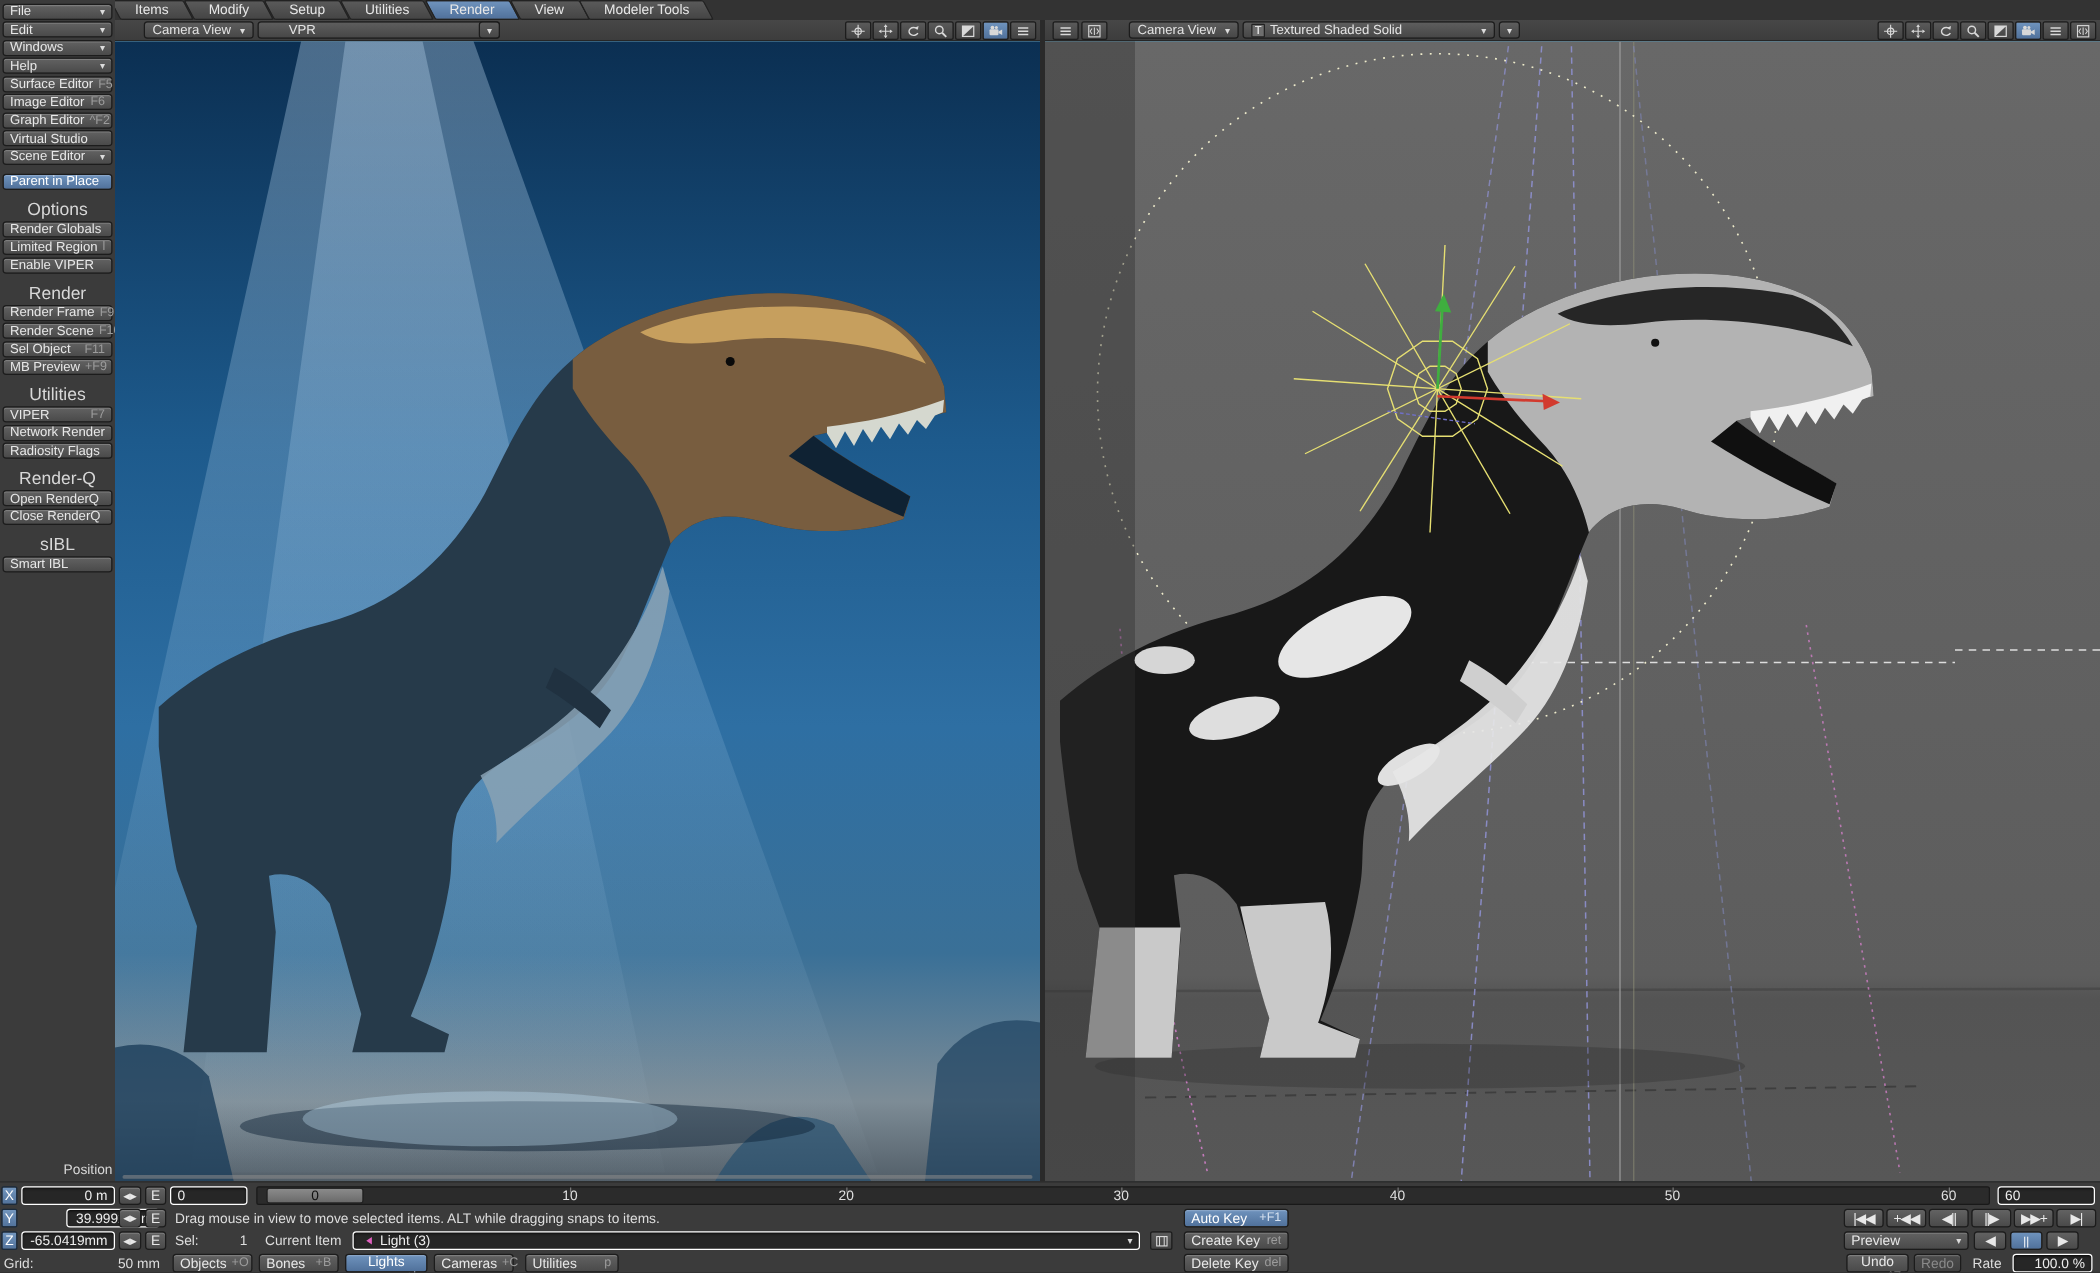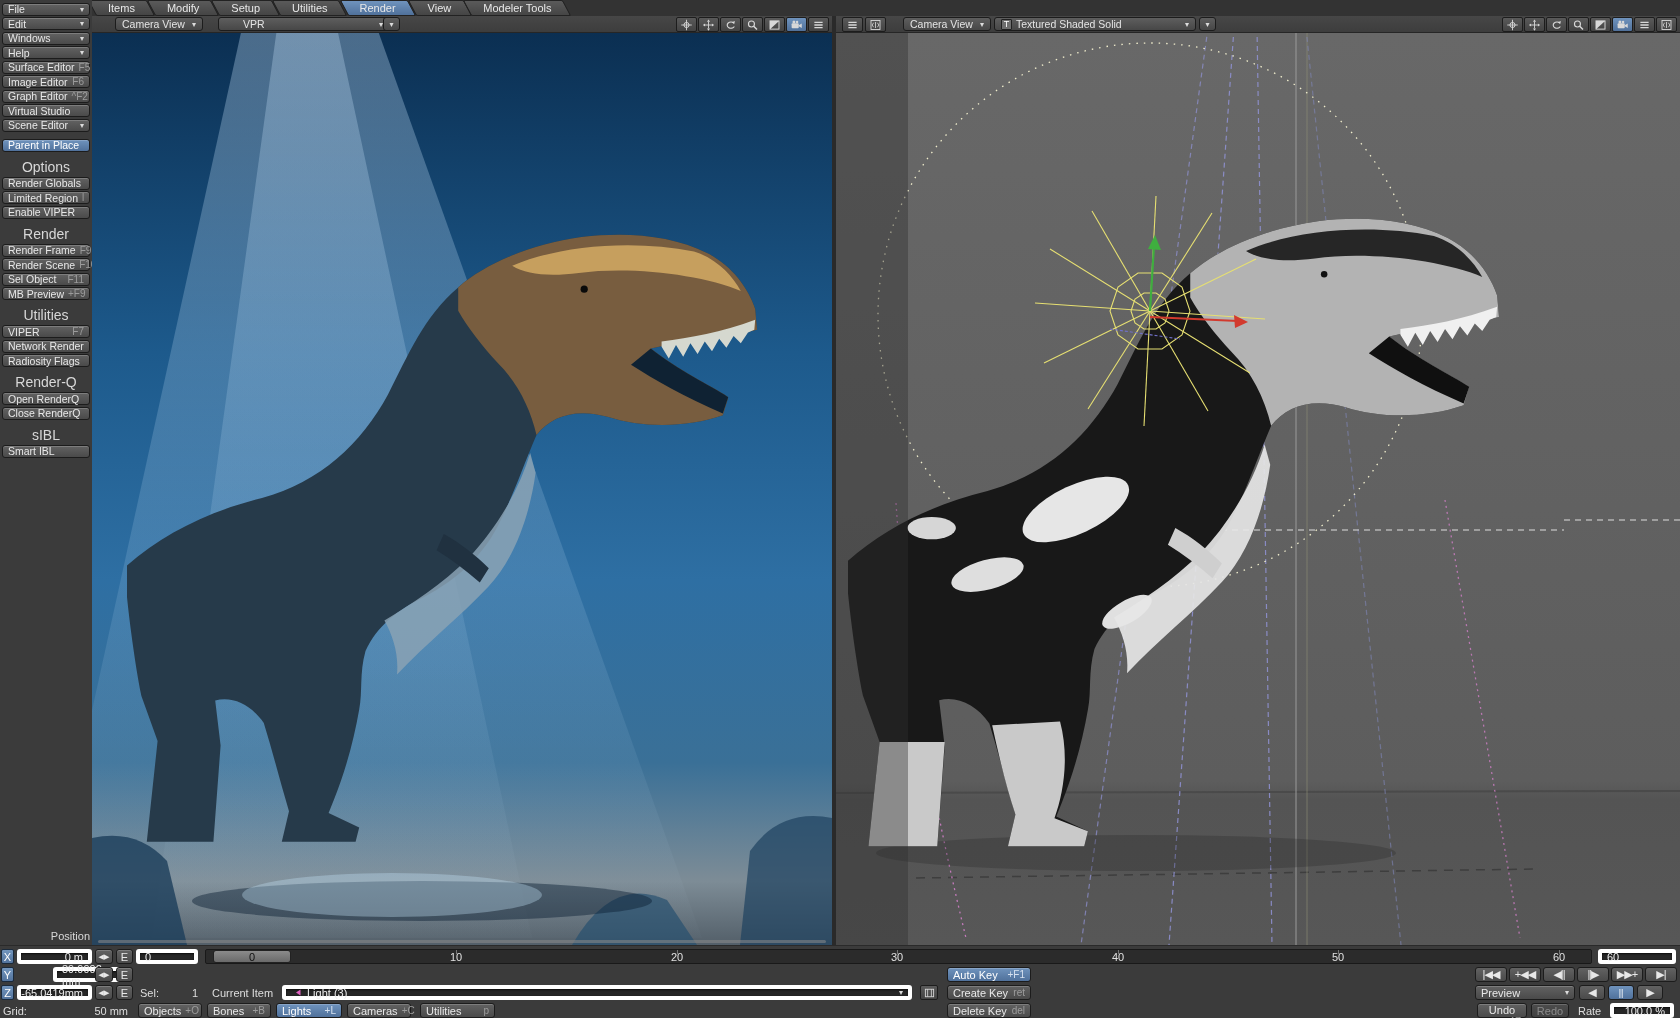--- a/index.html
+++ b/index.html
@@ -11,21 +11,21 @@
     background:linear-gradient(#626262,#4a4a4a);
     border:1px solid #1c1c1c; border-radius:3px;
     box-shadow:inset 0 1px 0 rgba(255,255,255,.18);
     color:#e8e8e8; display:flex; align-items:center;
     padding:0 5px; cursor:default; white-space:nowrap;
   }
   .sbtn .sc, .bbtn .sc { margin-left:auto; color:#9c9c9c; font-size:10px; padding-left:4px; }
   .blue { background:linear-gradient(#6f93bd,#50719b) !important; color:#fff !important; }
   .blue .sc { color:#d7e2f0 !important; }
   .field {
-    background:#262626; border:4px solid #ffffff; border-radius:3px;
+    background:#262626; border:1px solid #ffffff; border-radius:3px;
     box-shadow:inset 0 1px 2px rgba(0,0,0,.7);
     color:#eee; display:flex; align-items:center; padding:0 5px;
   }
   .field.right { justify-content:flex-end; }
   .arrow { font-size:8px; color:#dcdcdc; margin-left:auto; padding-left:5px; }
   .ic { width:13px; height:12px; color:#d8d8d8; display:block; margin:auto; }
   .icbtn { width:21px; height:15px; background:linear-gradient(#5a5a5a,#434343); border:1px solid #1d1d1d; border-radius:2px; display:flex; }
   .icbtn.blue { background:linear-gradient(#6f93bd,#4c6f9e); }
 
   
@@ -248,21 +248,21 @@
         <span>Smart IBL</span>
       </div>
   </div>
 
   <div class="vp" id="vp-left">
     <div class="vp-header">
       <div class="hbtn" style="left:23px;width:88px;">
           <span>Camera View</span>
           <span class="arrow">▾</span>
         </div>
-      <div class="hbtn" style="left:126px;width:172px;padding-left:24px;">
+      <div class="hbtn" style="left:114px;width:194px;padding-left:24px;">
           <span>VPR</span>
           <span class="arrow">▾</span>
         </div>
       <div class="hbtn" style="left:291px;width:17px;justify-content:center;">
           <span class="arrow" style="margin:0;padding:0;">▾</span>
         </div>
       <div class="icbtn" style="left:584px;">
           <svg class="ic">
             <use href="#i-move"></use>
           </svg>
@@ -487,20 +487,21 @@
       <span class="ticklabel" style="left:1112px;">50</span>
       <span class="ticklabel" style="left:1333px;">60</span>
       <div id="playhead">0</div>
     </div>
     <div class="cell field r1" style="left:1598px;width:78px;">60</div>
 
     <div class="cell axisbadge r2" style="left:1px;">Y</div>
     <div class="cell field right r2" style="left:17px;width:75px;margin-left:36px;">39.9992 mm</div>
     <div class="cell bbtn r2" style="left:95px;width:18px;font-size:7px;justify-content:center;padding:0;">◀▶</div>
     <div class="cell bbtn r2" style="left:116px;width:17px;justify-content:center;padding:0;">E</div>
+    <div class="cell lbl r2" style="left:140px;width:800px;">Drag mouse in view to move selected items. ALT while dragging snaps to items.</div>
     <div class="cell bbtn blue r2" style="left:947px;width:84px;">
         <span>Auto Key</span>
         <span class="sc">+F1</span>
       </div>
     <div class="cell tbtn r2" style="left:1475px;width:32px;">|◀◀</div>
     <div class="cell tbtn r2" style="left:1509px;width:32px;">+◀◀</div>
     <div class="cell tbtn r2" style="left:1543px;width:32px;">◀||</div>
     <div class="cell tbtn r2" style="left:1577px;width:32px;">||▶</div>
     <div class="cell tbtn r2" style="left:1611px;width:32px;">▶▶+</div>
     <div class="cell tbtn r2" style="left:1645px;width:32px;">▶|</div>
@@ -539,21 +540,21 @@
     <div class="cell lbl r4" style="left:3px;">Grid:</div>
     <div class="cell lbl r4" style="left:60px;width:68px;justify-content:flex-end;">50 mm</div>
     <div class="cell bbtn r4" style="left:138px;width:64px;">
         <span>Objects</span>
         <span class="sc">+O</span>
       </div>
     <div class="cell bbtn r4" style="left:207px;width:64px;">
         <span>Bones</span>
         <span class="sc">+B</span>
       </div>
-    <div class="cell bbtn blue r4" style="left:276px;width:66px;">
+    <div class="cell bbtn blue r4" style="left:276px;width:66px;flex-direction:column;">
         <span>Lights</span>
         <span class="sc">+L</span>
       </div>
     <div class="cell bbtn r4" style="left:347px;width:64px;">
         <span>Cameras</span>
         <span class="sc">+C</span>
       </div>
     <div class="cell bbtn r4" style="left:420px;width:75px;">
         <span>Utilities</span>
         <span class="sc">p</span>

